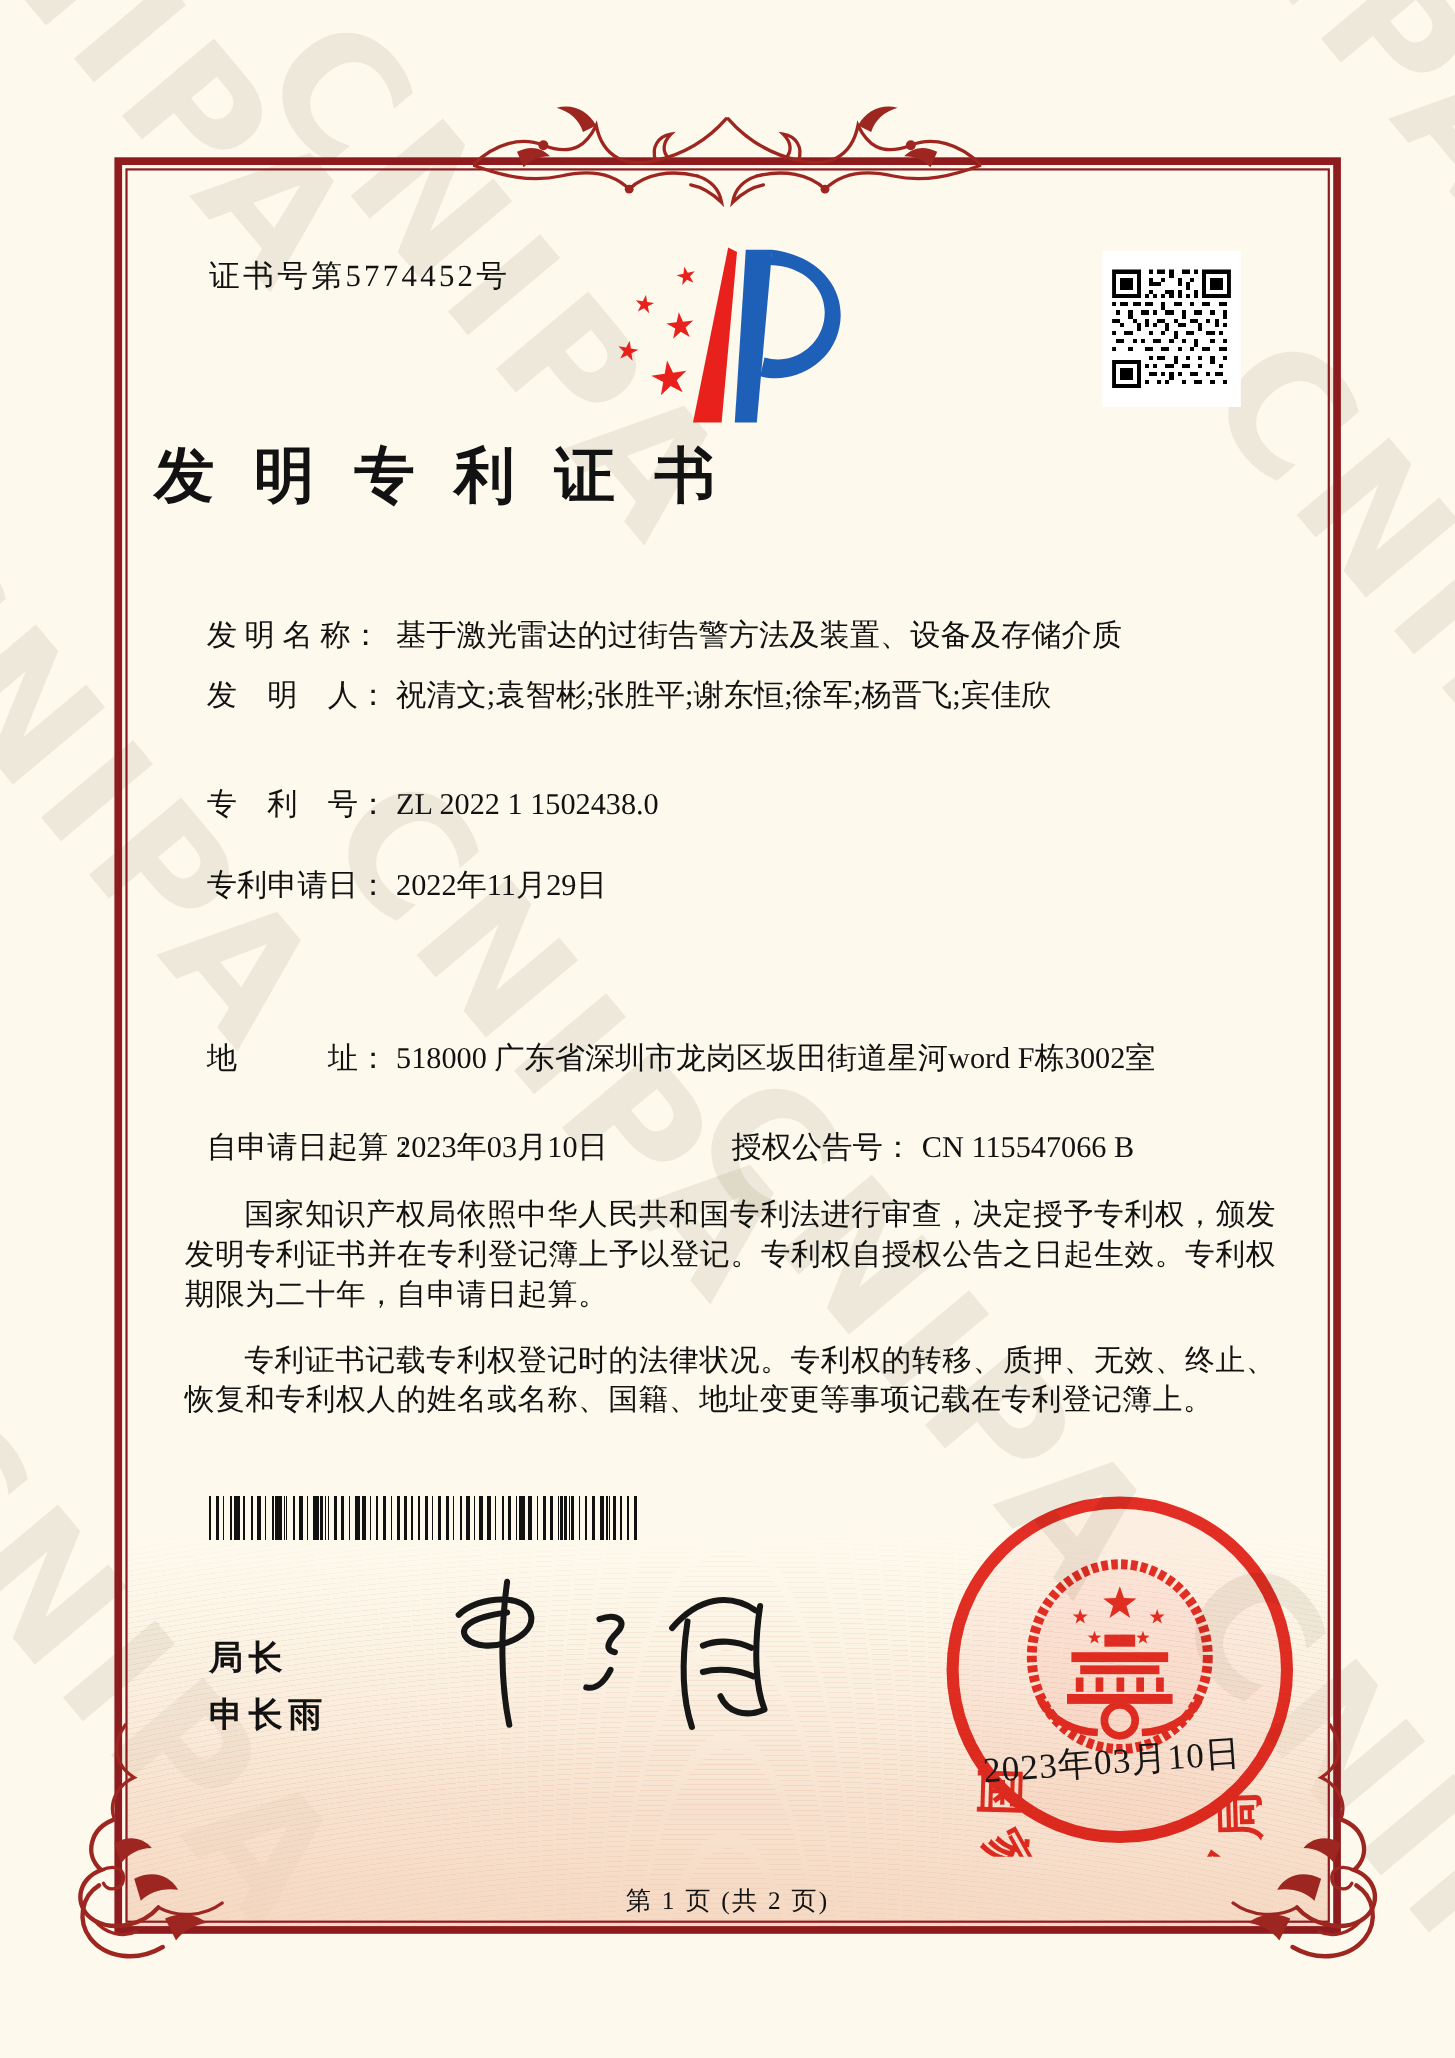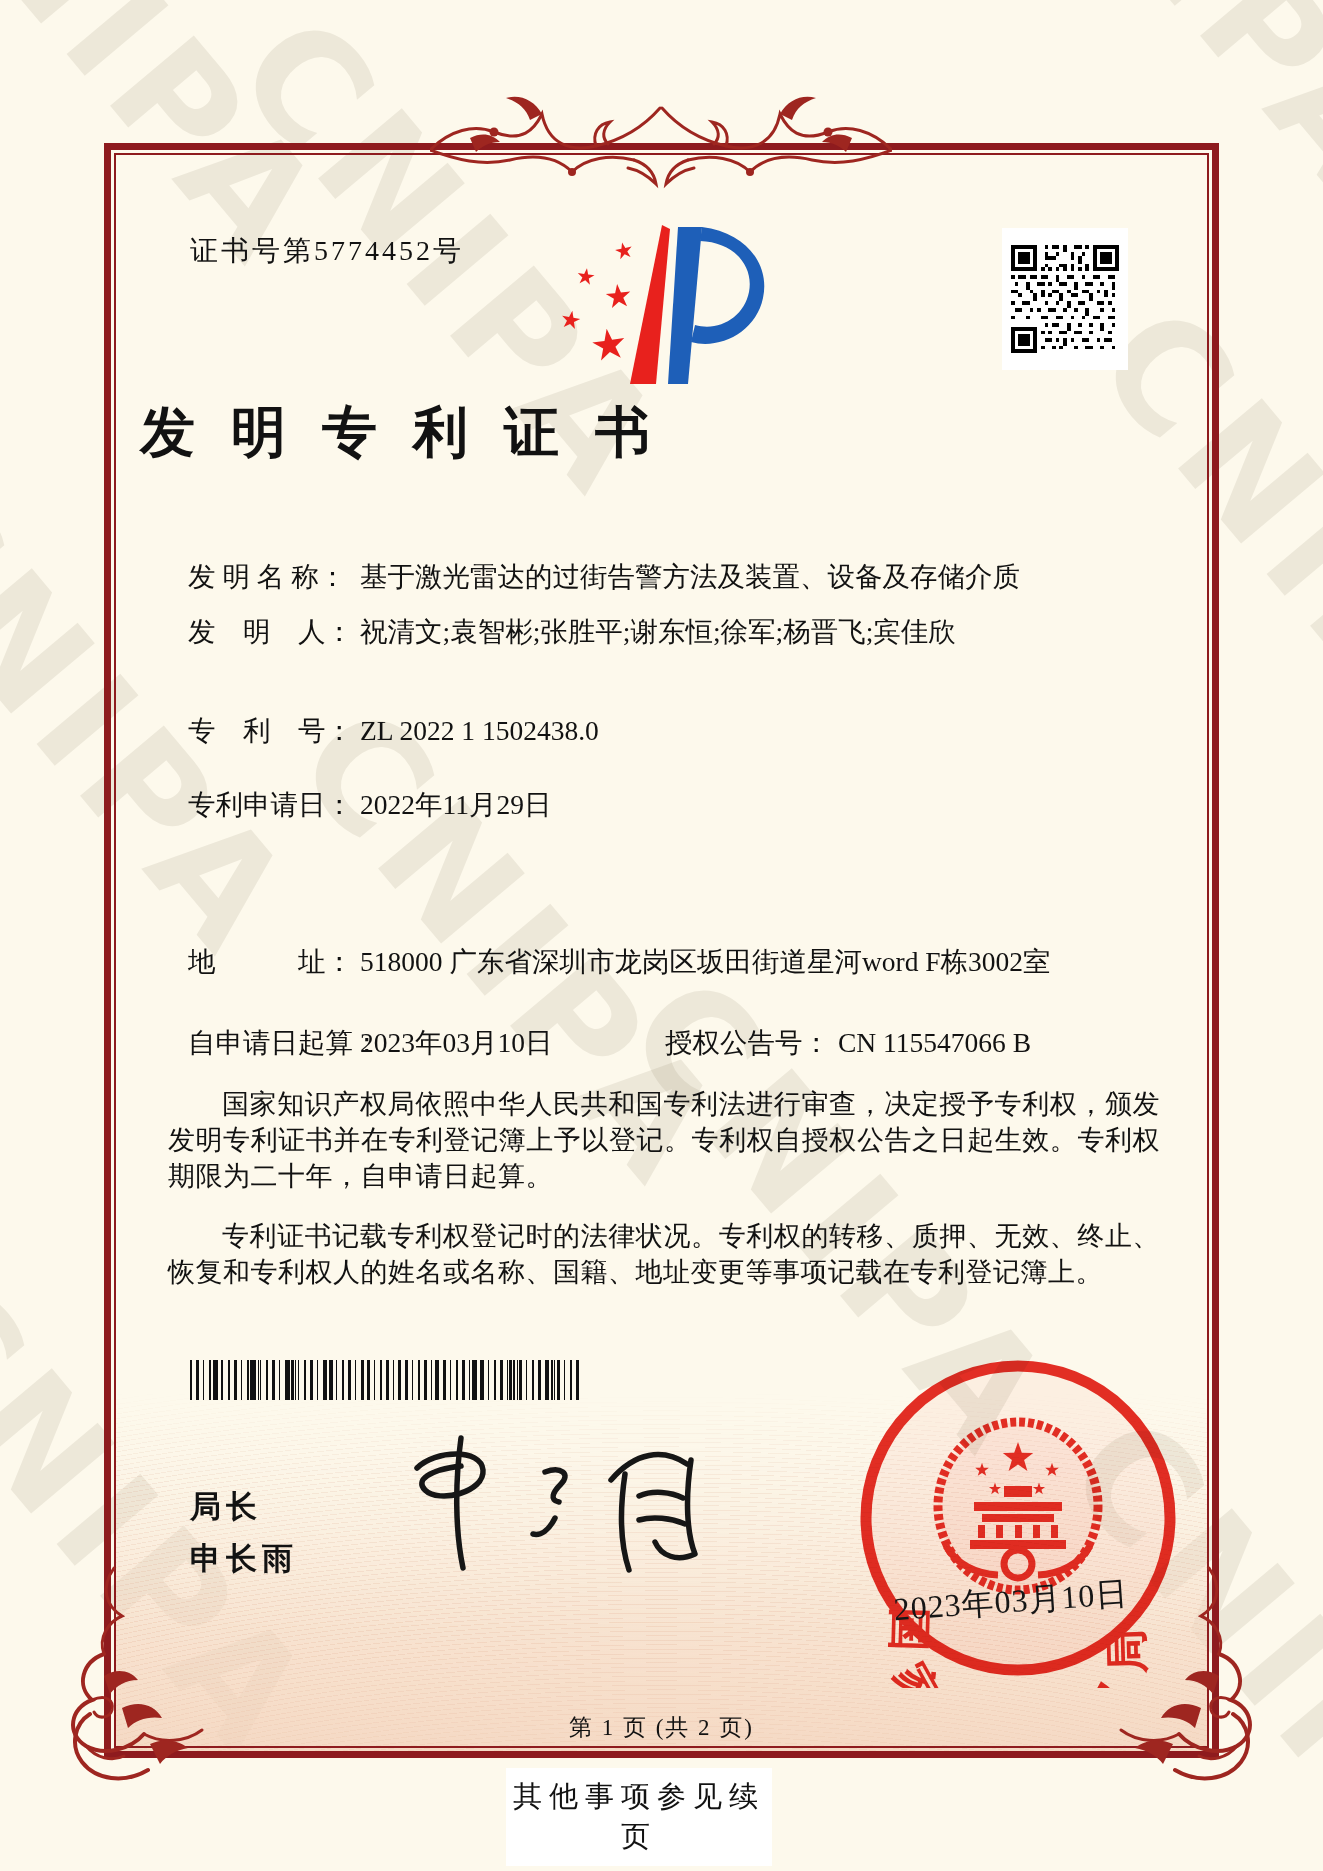--- a/index.html
+++ b/index.html
@@ -259,15 +259,14 @@
         <rect x="-48" y="32" width="96" height="9"></rect>
       </g>
       <circle cx="0" cy="56" r="14" fill="none" stroke="#e3261d" stroke-width="7"></circle>
       <path d="M-72,38 C-62,56 -42,66 -20,67" fill="none" stroke="#e3261d" stroke-width="7"></path>
       <path d="M72,38 C62,56 42,66 20,67" fill="none" stroke="#e3261d" stroke-width="7"></path>
     </g>
   </svg>
   <div class="seal-date">2023年03月10日</div>
 
   <div class="page-footer">第 1 页 (共 2 页)</div>
-  <div class="cont-note">其他事项参见续页</div>
 
 </div>
 
 </body></html>

